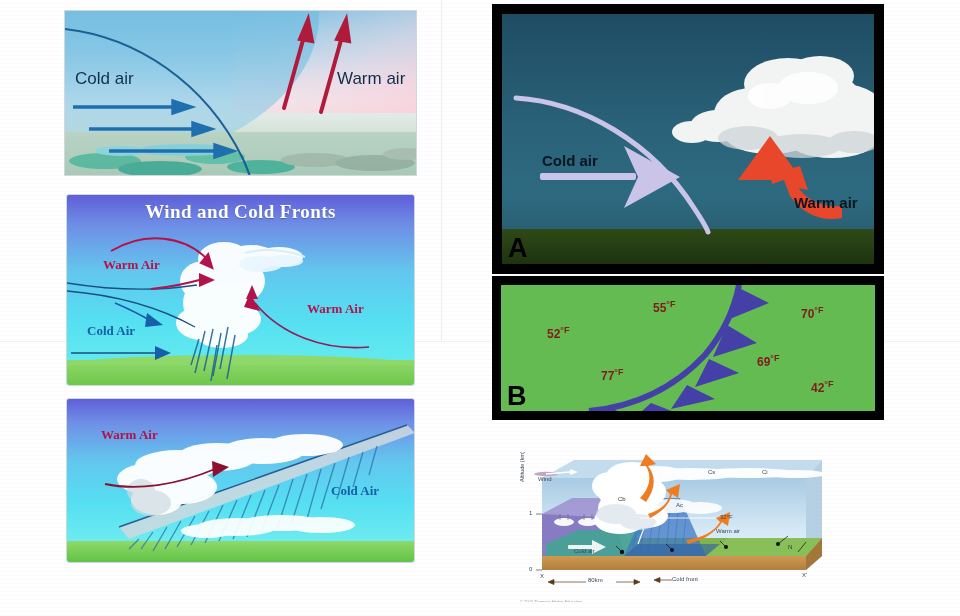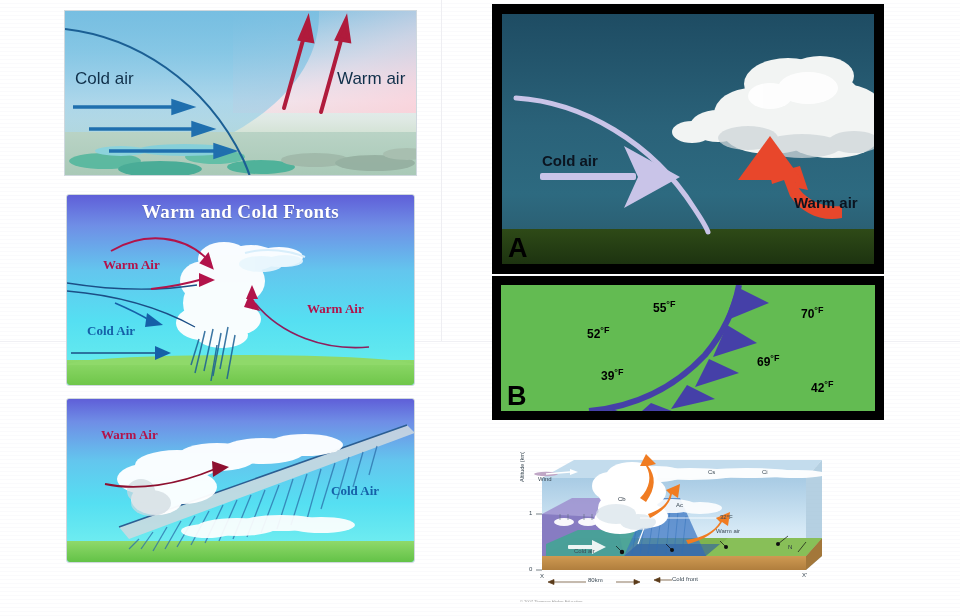--- a/index.html
+++ b/index.html
@@ -120,21 +120,21 @@
   
   #pB{
     left:492px; top:276px; width:392px; height:144px;
     background:#000000; padding:9px;
   }
   #pB .inner{
     position:relative; width:100%; height:100%; overflow:hidden;
     background:#63bb52;
   }
   #pB .temp{
-    position:absolute; font-weight:bold; font-size:12px; color:#000000;
+    position:absolute; font-weight:bold; font-size:12px; color:#7f1d1d;
     white-space:nowrap;
   }
   #pB .temp sup{ font-size:9px; }
 
   
   #p3d{
     left:520px; top:452px; width:310px; height:150px;
   }
   #p3d .cap{
     position:absolute; left:0; bottom:-2px; font-size:4px; color:#9a9a9a;
@@ -195,21 +195,21 @@
       <line x1="256" y1="101" x2="278" y2="22"></line>
       <polygon points="272,28 281,9 284,30"></polygon>
     </g>
   </svg>
 
   <div class="lbl" style="left:10px; top:58px;">Cold air</div>
   <div class="lbl" style="left:272px; top:58px;">Warm air</div>
 </div>
 
 <div class="panel" id="p2">
-  <div class="title">Warm and Cold Fronts</div>
+  <div class="title">Wind and Cold Fronts</div>
   <div class="ground"></div>
 
   <svg width="349" height="192" style="position:absolute;left:0;top:0;">
 
     <g fill="#ffffff" opacity="0.96">
       <ellipse cx="150" cy="108" rx="34" ry="30"></ellipse>
       <ellipse cx="168" cy="86" rx="30" ry="24"></ellipse>
       <ellipse cx="137" cy="86" rx="24" ry="20"></ellipse>
       <ellipse cx="157" cy="64" rx="26" ry="17"></ellipse>
       <ellipse cx="184" cy="63" rx="26" ry="13"></ellipse>
@@ -376,28 +376,28 @@
       <g fill="#4540a8">
         <polygon points="236,2 268,18 224,36"></polygon>
         <polygon points="226,40 256,58 212,72"></polygon>
         <polygon points="208,74 238,88 194,102"></polygon>
         <polygon points="186,100 214,114 170,124"></polygon>
         <polygon points="150,118 176,128 132,134"></polygon>
         <polygon points="112,124 136,134 96,138"></polygon>
       </g>
     </svg>
 
-    <div class="temp" style="left:46px; top:40px;margin-left:40px;">
+    <div class="temp" style="left:46px; top:40px;">
       <span>52</span><sup>°F</sup>
     </div>
     <div class="temp" style="left:152px; top:14px;">
       <span>55</span><sup>°F</sup>
     </div>
     <div class="temp" style="left:100px; top:82px;">
-      <span>39</span><sup>°F</sup>
+      <span>77</span><sup>°F</sup>
     </div>
     <div class="temp" style="left:300px; top:20px;text-align:center;">
       <span>70</span><sup>°F</sup>
     </div>
     <div class="temp" style="left:256px; top:68px;">
       <span>69</span><sup>°F</sup>
     </div>
     <div class="temp" style="left:310px; top:94px;">
       <span>42</span><sup>°F</sup>
     </div>

